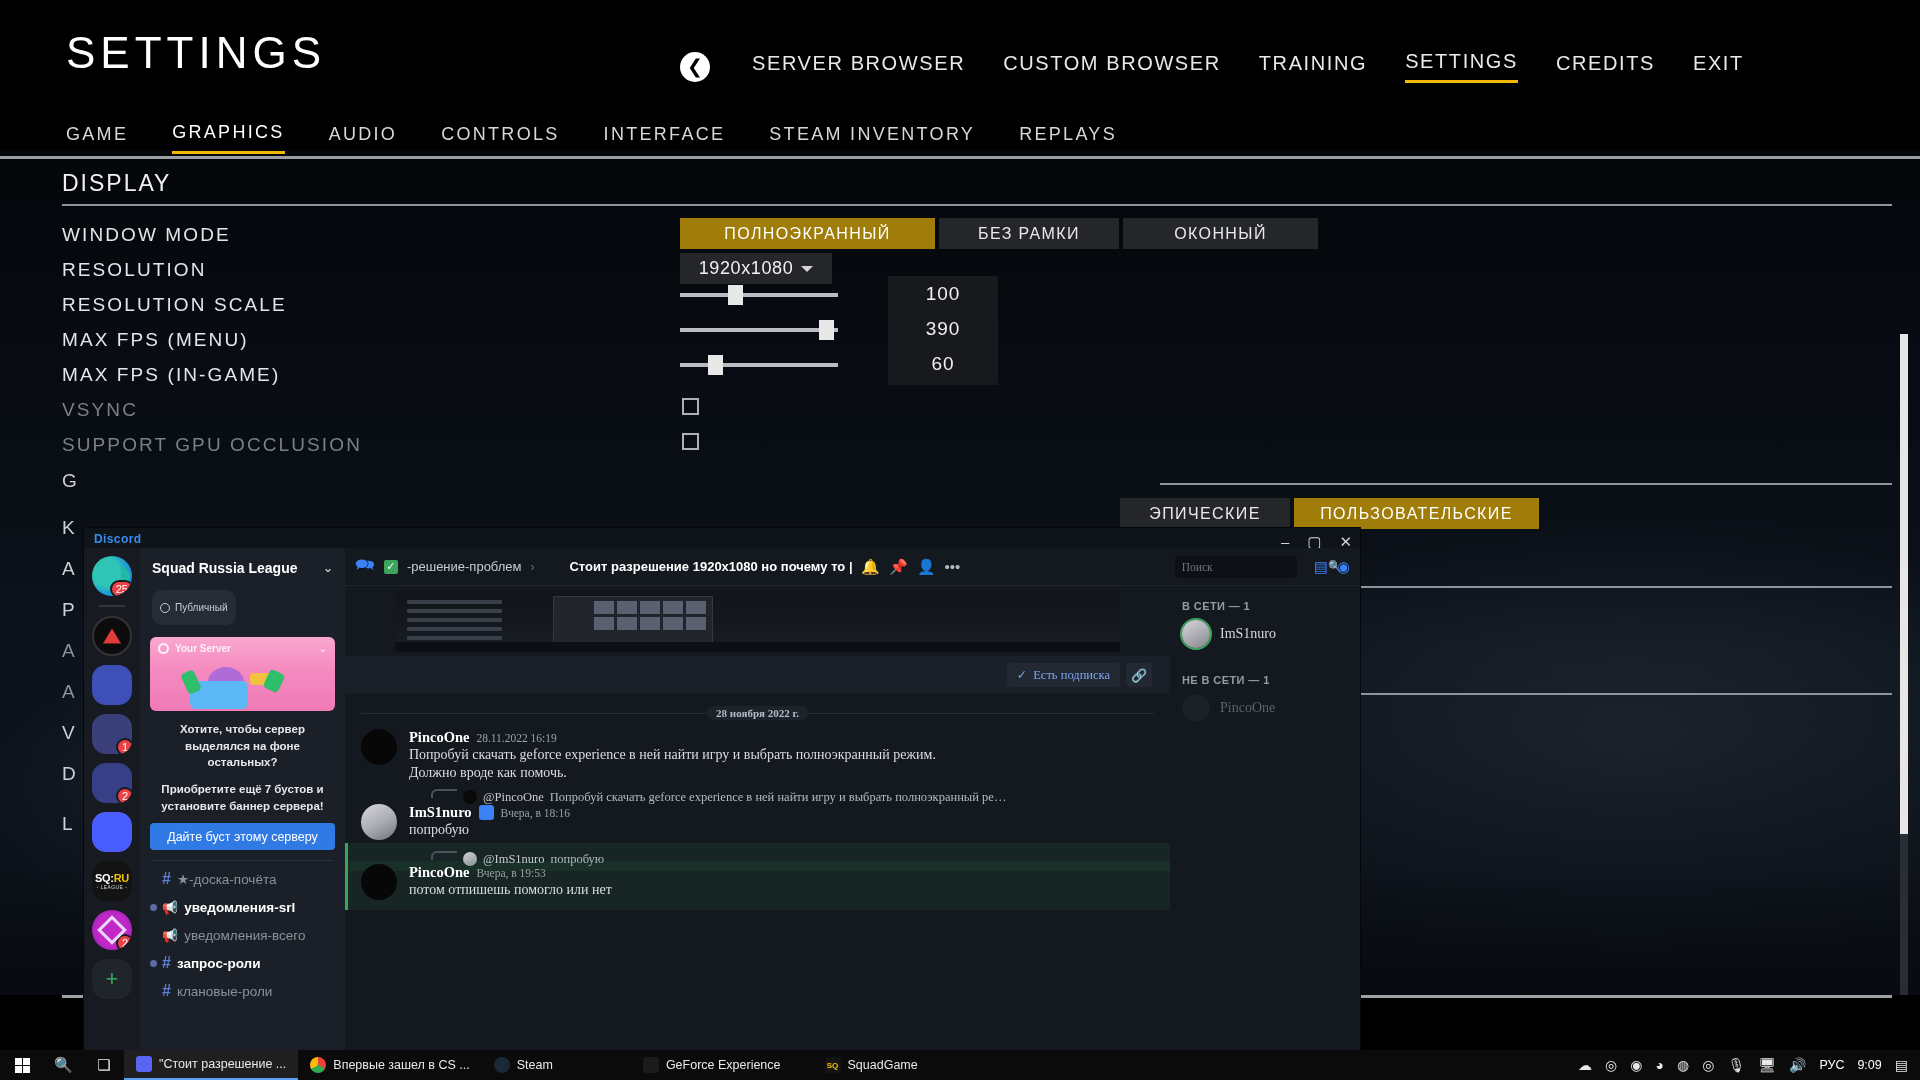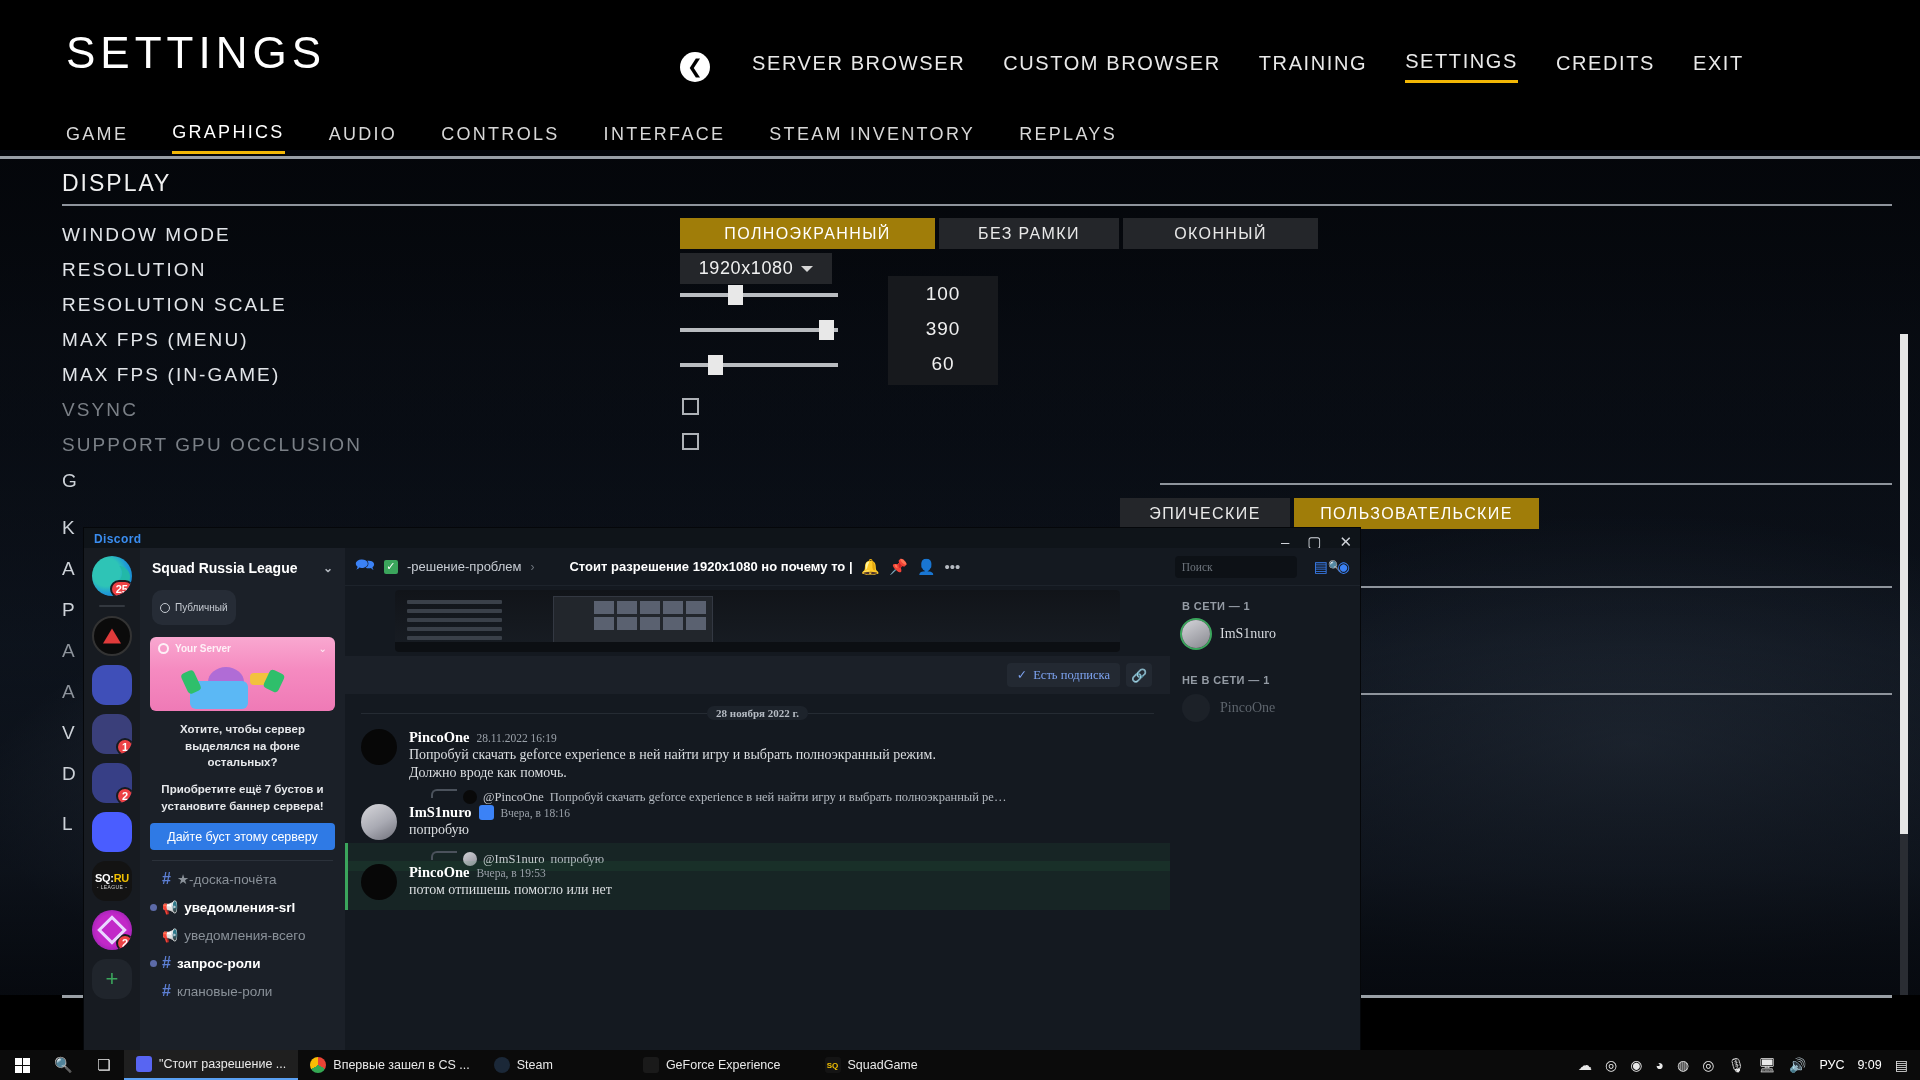--- a/index.html
+++ b/index.html
@@ -161,21 +161,21 @@
   .g6 { background: #4a5dff; border-radius: 14px; }
   .g7 { background: #131313; border-radius: 14px; display:flex;align-items:center;justify-content:center;flex-direction:column; }
   .g7 .t1 { font-size: 11px; font-weight: bold; color: #fff; letter-spacing: -.3px;}
   .g7 .t1 b { color: #f2c000; }
   .g7 .t2 { font-size: 5px; color: #d8d8d8; letter-spacing: .4px;}
   .g8 { background: radial-gradient(circle at 50% 50%, #c228c8 0 55%, #7a1f9e 100%); }
   .g8:after{content:"";position:absolute;left:50%;top:50%;width:15px;height:15px;transform:translate(-50%,-50%) rotate(45deg);border:3px solid #e9d7ff;}
   .g-add { width: 40px; height: 40px; border-radius: 14px; background: #20252c; color: #3ba55c; font-size: 22px; display:flex;align-items:center;justify-content:center;cursor:pointer;flex:none;}
   .g-badge {
     position: absolute; right: -2px; bottom: -2px; min-width: 18px; height: 18px; padding: 0 4px;
-    border-radius: 9px; background: #ed4245; color: #fff; font-size: 11px; font-weight: bold;
+    border-radius: 9px; background: #ed4245; color: #fff; font-size: 11px; font-weight: normal;
     display: flex; align-items: center; justify-content: center; border: 2px solid #171b21;
   }
   .g-divider { width: 26px; height: 2px; background: #33383f; border-radius: 1px; flex: none; }
   .guild-star:before{
     content:""; position:absolute; left:50%; top:50%; transform:translate(-50%,-50%);
     width:0;height:0;border-left:9px solid transparent;border-right:9px solid transparent;border-bottom:15px solid #e03b3b;
   }
 
   
   .dc-chan {

